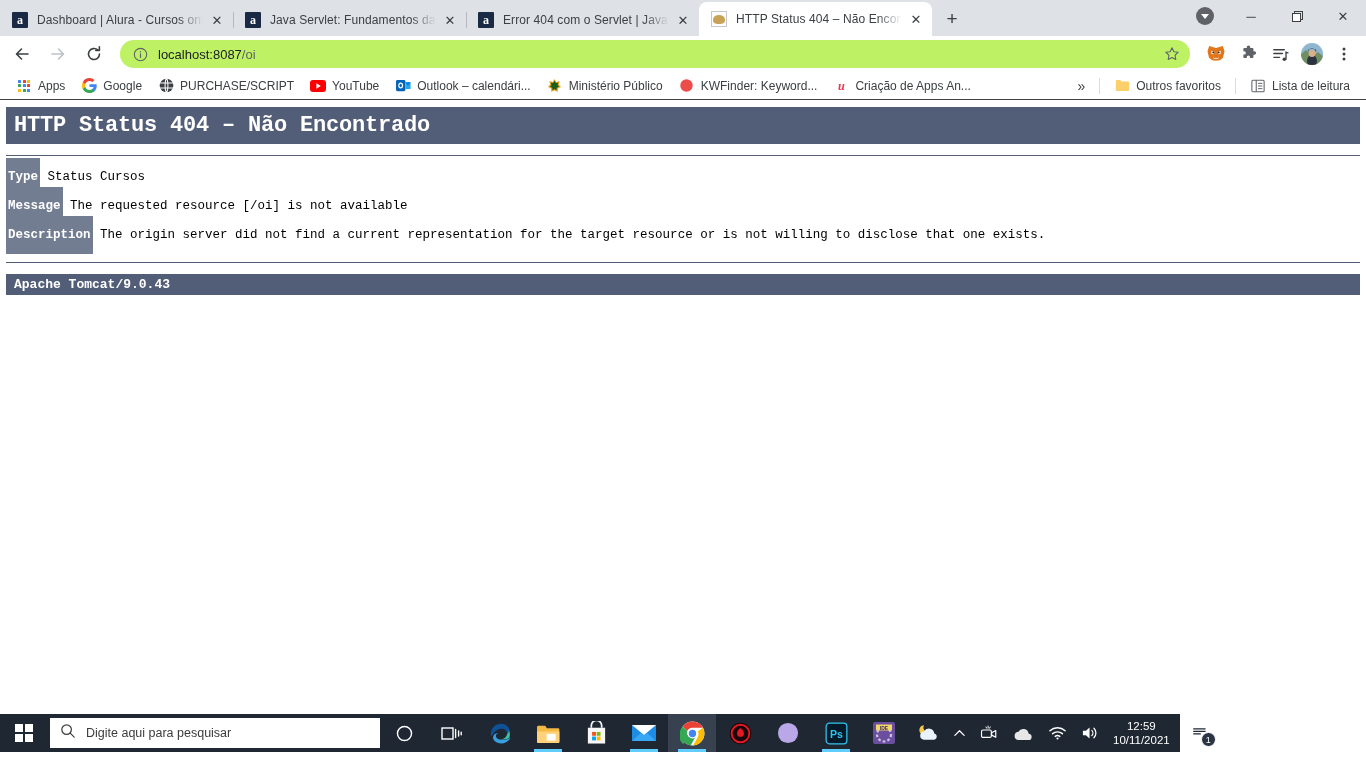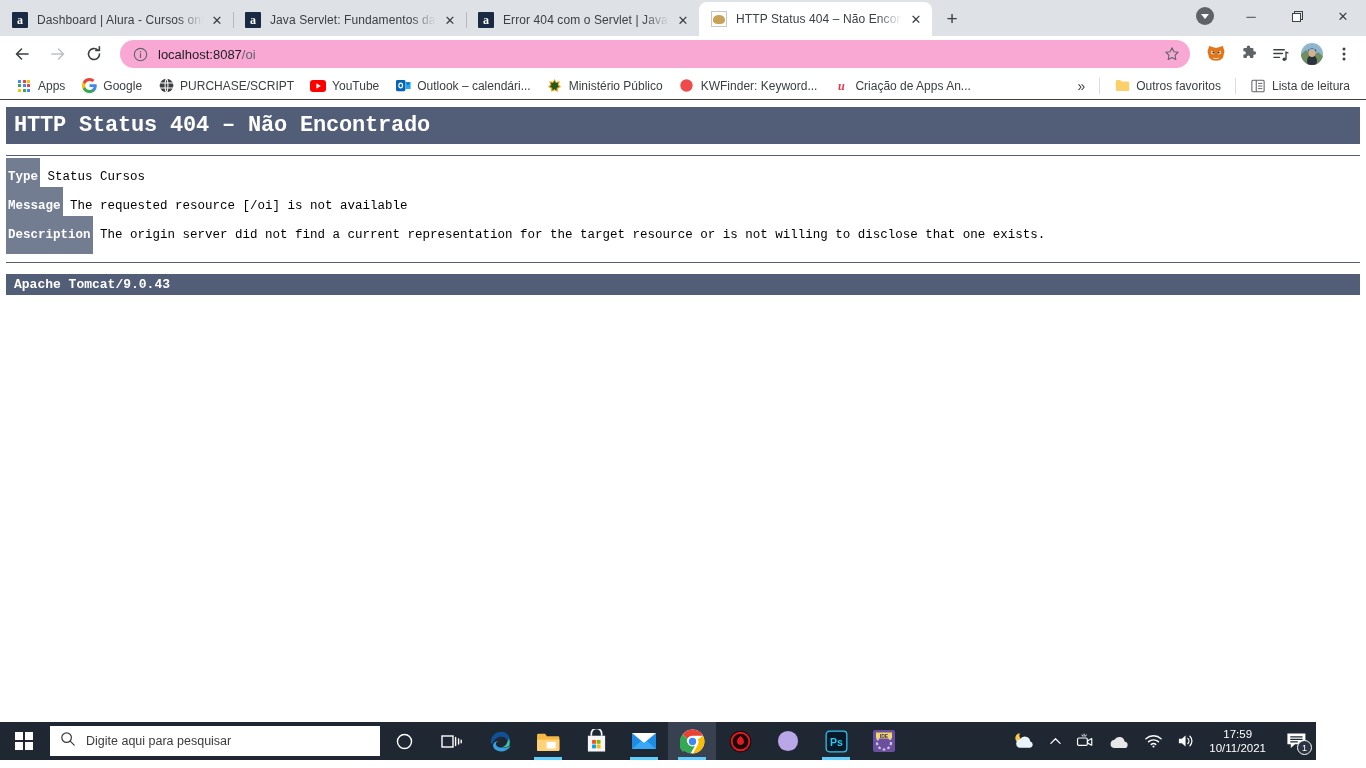--- a/index.html
+++ b/index.html
@@ -87,21 +87,21 @@
   
   .toolbar {
     height: 36px; background: #ffffff;
     display: flex; align-items: center; padding: 0 8px;
   }
   .navbtn {
     width: 28px; height: 28px; margin-right: 8px;
     display: flex; align-items: center; justify-content: center; flex: none;
   }
   .omnibox {
-    flex: 1; height: 28px; background: #f9a8d4; border-radius: 14px;
+    flex: 1; height: 28px; background: #bef264; border-radius: 14px;
     display: flex; align-items: center; padding: 0 12px; margin: 0 8px 0 4px;
     position: relative;
   }
   .omnibox-icon {
     width: 16px; height: 16px; margin-right: 10px; flex: none;
     display: flex; align-items: center; justify-content: center;
   }
   .omnibox-text { font-size: 13px; color: #202124; white-space: nowrap; }
   .omnibox-text .dim { color: #5f6368; }
   .omnibox-star {
@@ -155,22 +155,22 @@
     background: #737d92; color: #ffffff; font-weight: bold; padding: 12px 2px;
   }
   .tc-foot {
     background: #525d77; color: #ffffff;
     font-size: 13px; font-weight: bold;
     padding: 3px 8px; margin: 11px 6px 0 6px;
   }
 
   
   .taskbar {
-    position: absolute; left: 0; bottom: 8px;
-    width: 1316px; height: 38px; background: #1f2733;
+    position: absolute; left: 0; bottom: 16px;
+    width: 1180px; height: 38px; background: #1f2733;
     display: flex; align-items: center;
   }
   .startbtn {
     width: 48px; height: 38px; display: flex; align-items: center; justify-content: center; flex: none;
   }
   .winlogo { display: grid; grid-template-columns: 8px 8px; grid-template-rows: 8px 8px; gap: 2px; }
   .winlogo i { background: #ffffff; display: block; }
   .searchbox {
     width: 330px; height: 30px; background: #ffffff;
     display: flex; align-items: center; padding: 0 10px; flex: none; margin-left: 2px;
@@ -632,21 +632,21 @@
     </div>
 
     <div class="tray-ico">
       <svg width="19" height="16" viewBox="0 0 20 16">
         <path d="M2 5.6h3.2L9 2.2v11.6L5.2 10.4H2z" fill="#fff"></path>
         <path d="M11.4 5.2a4 4 0 0 1 0 5.6M13.6 3a7 7 0 0 1 0 10" fill="none" stroke="#fff" stroke-width="1.3" stroke-linecap="round"></path>
       </svg>
     </div>
 
     <div class="clock">
-      <div>17:59</div>
+      <div>12:59</div>
       <div>10/11/2021</div>
     </div>
 
     <div class="notif">
       <svg width="21" height="18" viewBox="0 0 22 19">
         <path d="M1.4 1.6h19v11.2h-11l-4.4 4.2v-4.2H1.4z" fill="#ffffff"></path>
         <path d="M4.4 5.2h13M4.4 7.8h13M4.4 10.4h8" stroke="#1f2733" stroke-width="1.4"></path>
       </svg>
       <span class="badge">1</span>
     </div>

